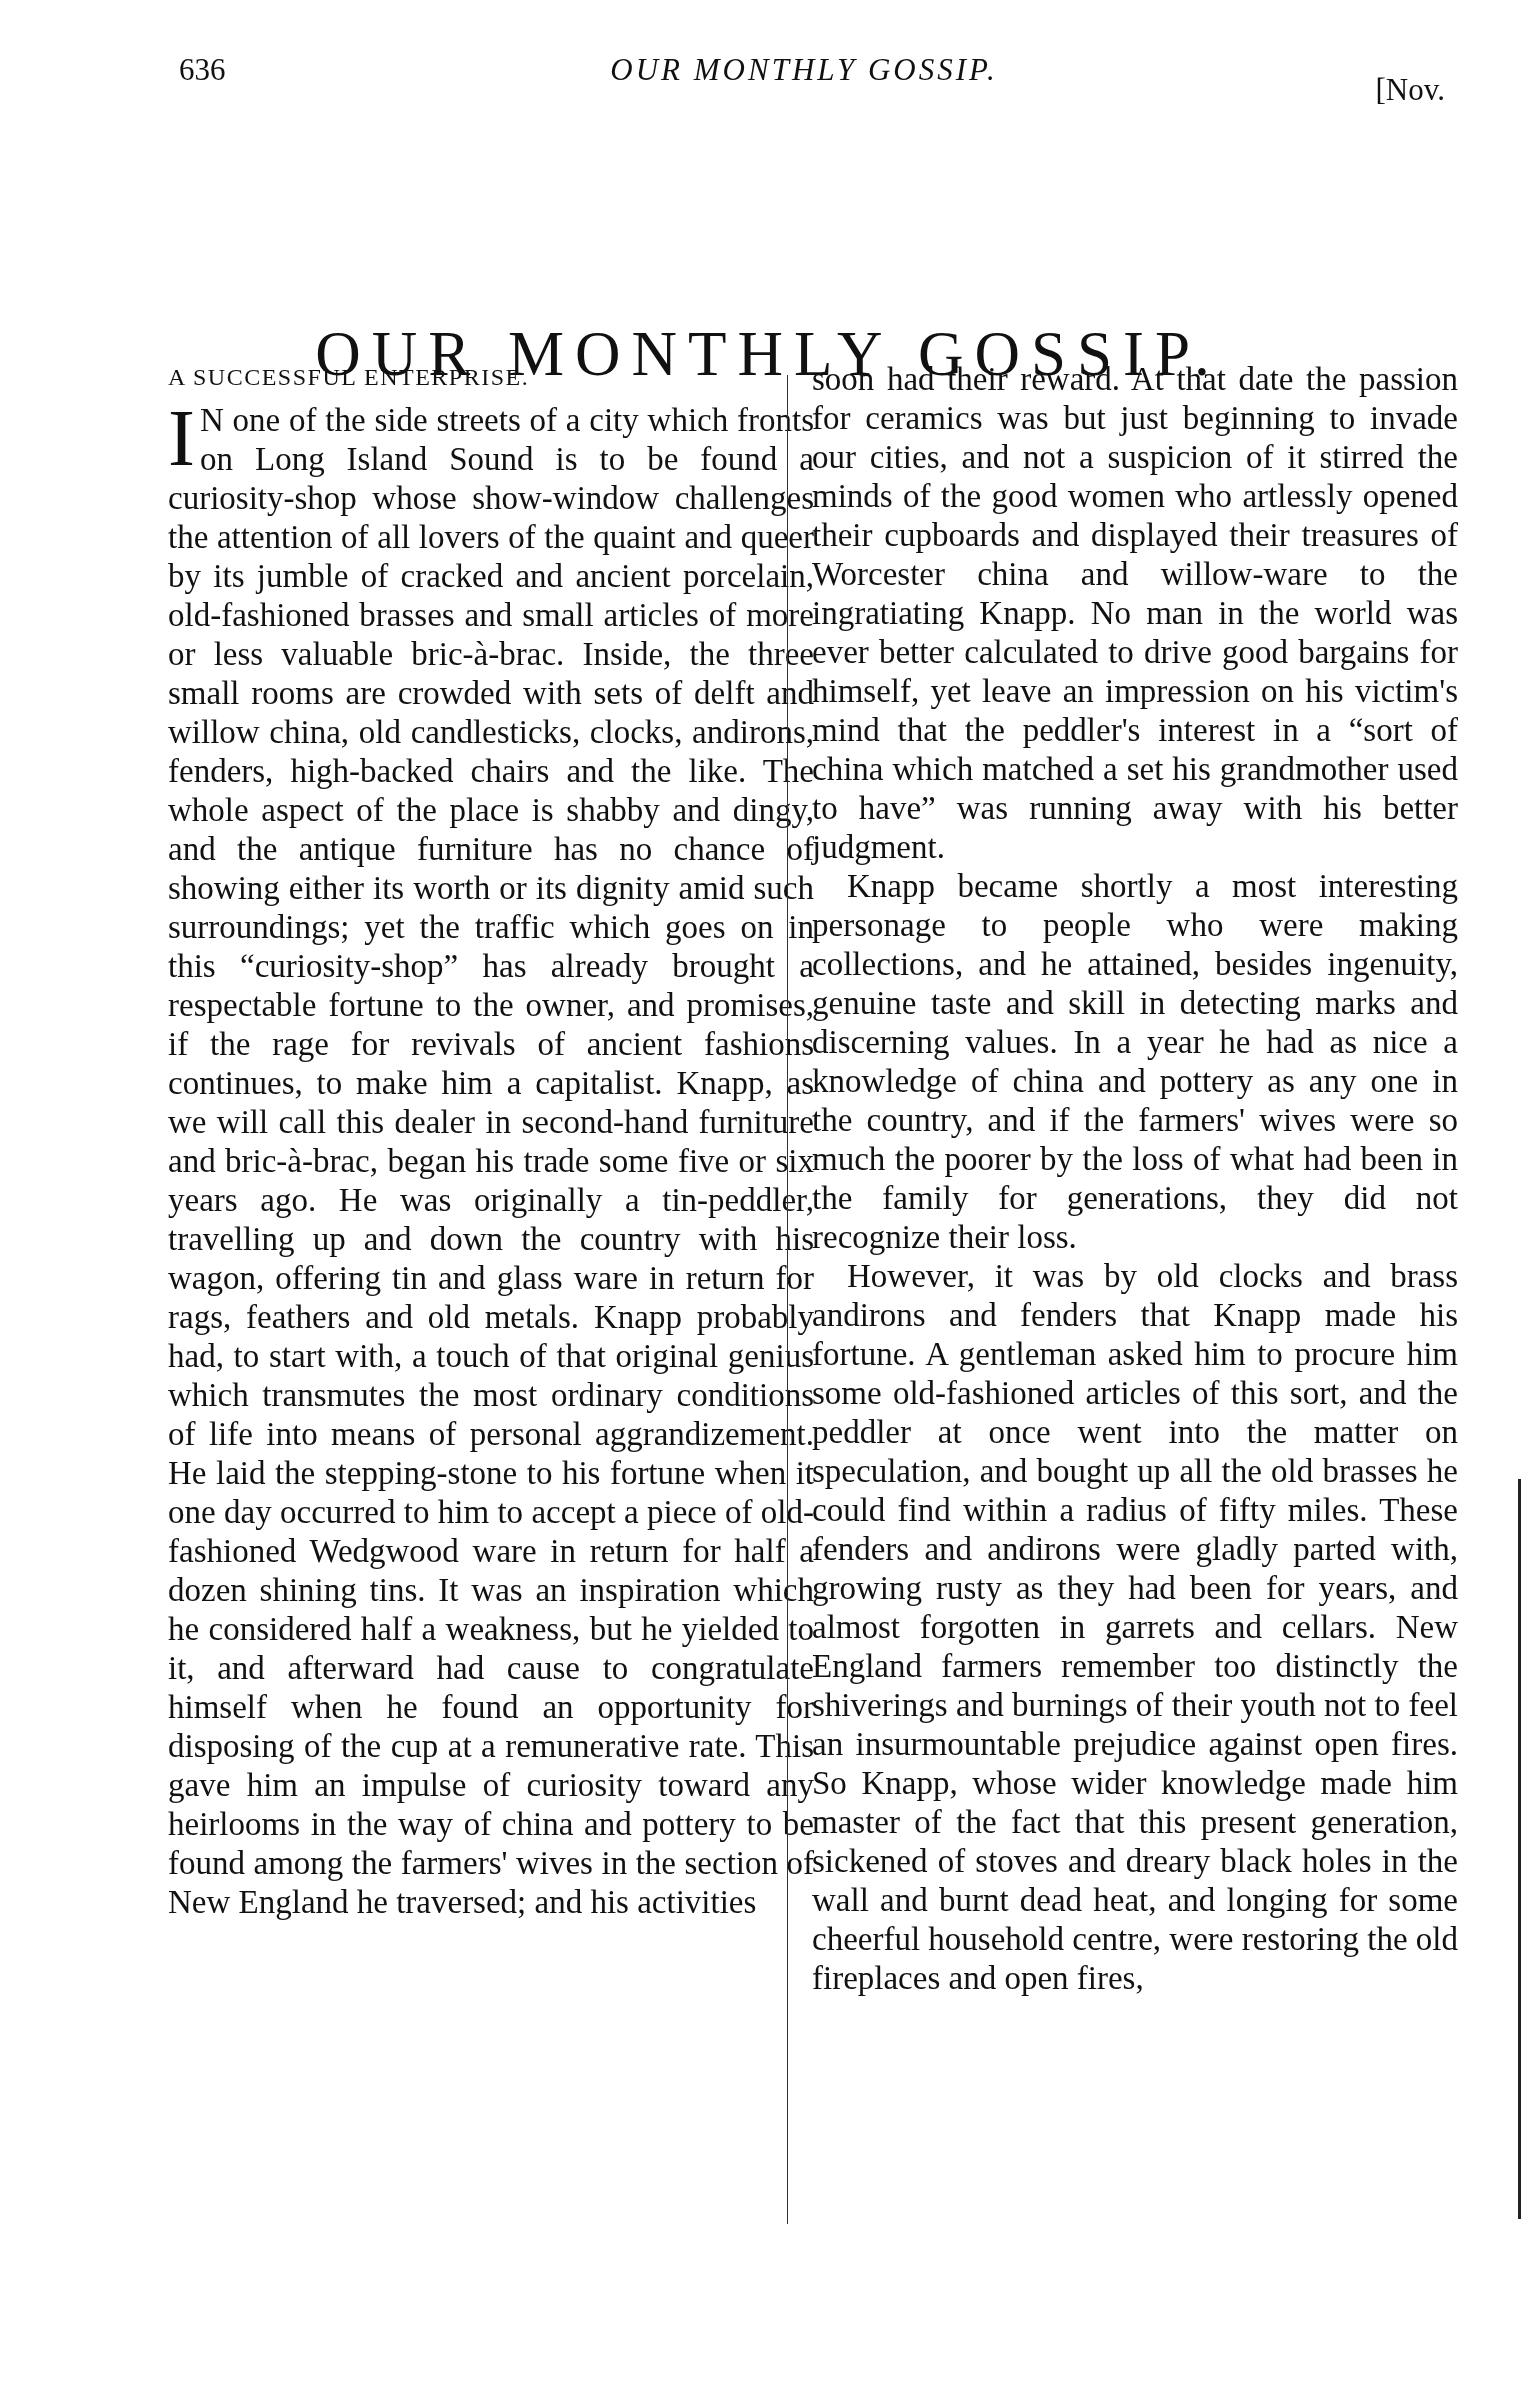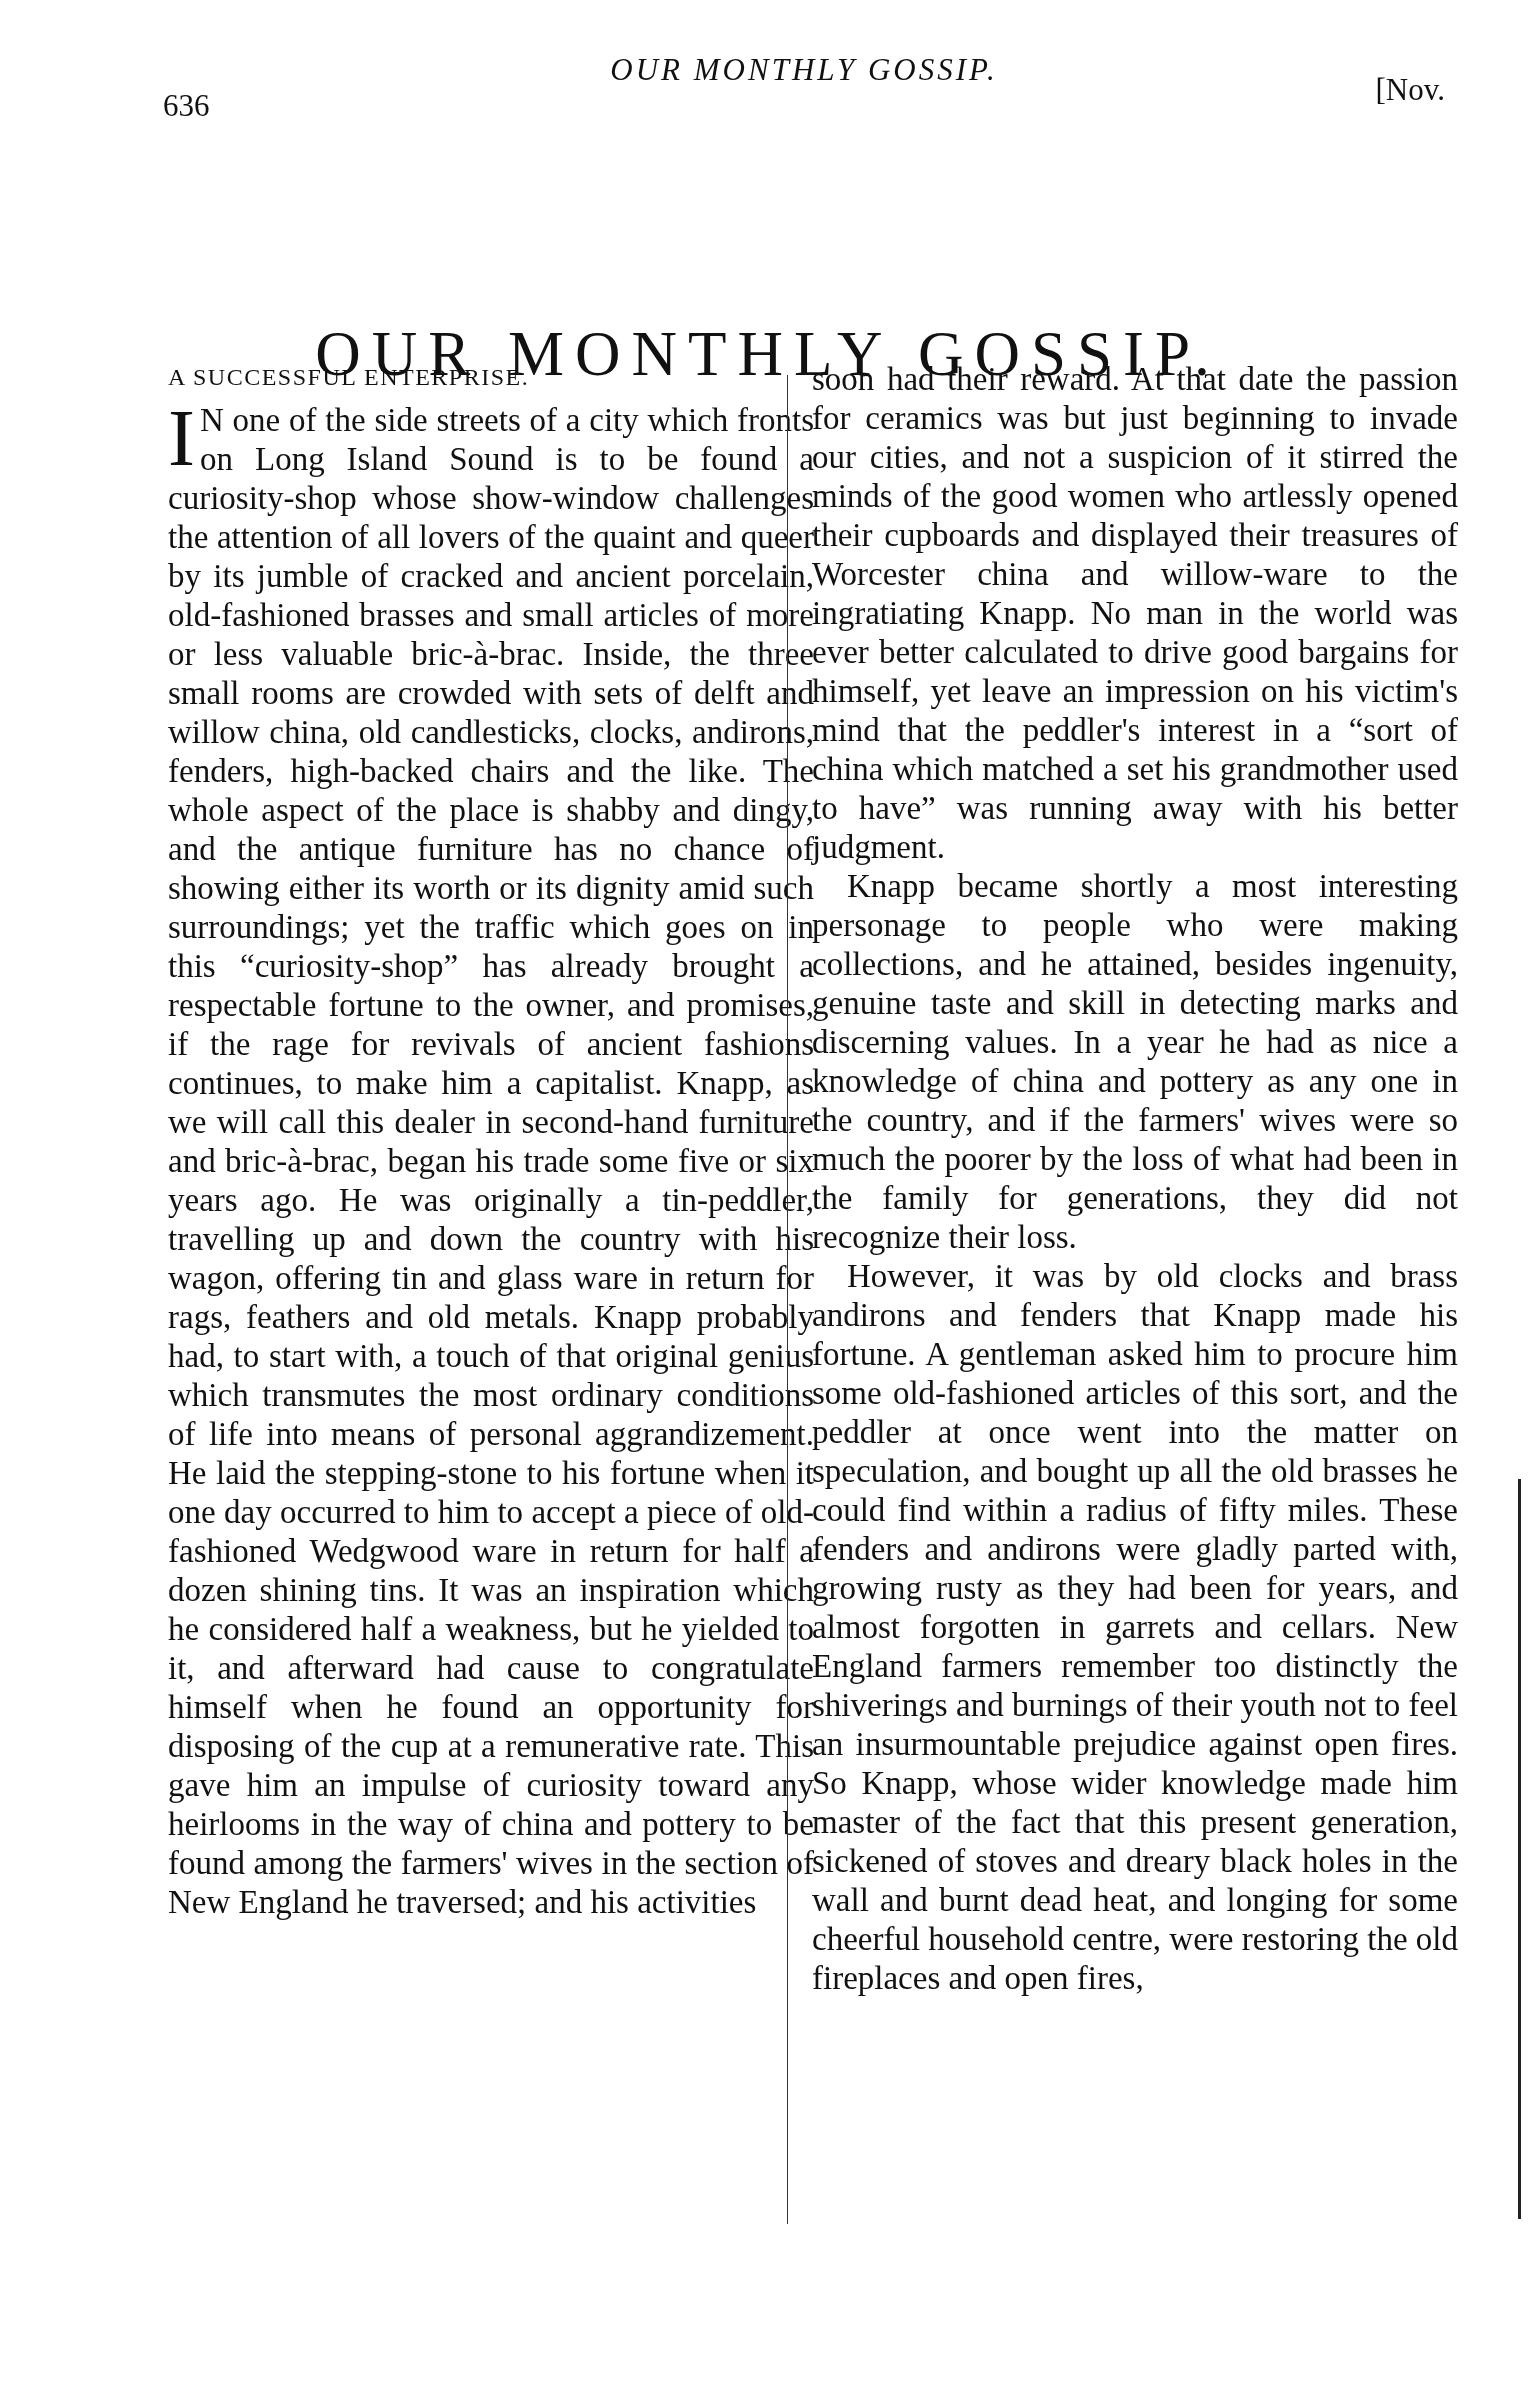--- a/index.html
+++ b/index.html
@@ -4,21 +4,21 @@
 <style>
   html, body { margin: 0; padding: 0; background: #ffffff; }
   body {
     width: 1536px; height: 2401px; position: relative; overflow: hidden;
     font-family: "Liberation Serif", "DejaVu Serif", serif; color: #111;
   }
   .running-head {
     position: absolute; top: 52px; left: 163px; width: 1282px; height: 44px;
     font-size: 31px;
   }
-  .running-head .pg { position: absolute; left: 0; top: 0; margin-top: 36px; }
+  .running-head .pg { position: absolute; left: 16px; top: 0; }
   .running-head .title { position: absolute; left: 0; right: 0; text-align: center; font-style: italic; letter-spacing: 3px; }
   .running-head .month { position: absolute; right: 0; top: 0; margin-top: 20px; }
   .main-title {
     position: absolute; top: 276px; left: 0; width: 100%; text-align: center;
     font-size: 63px; letter-spacing: 11px; font-weight: normal;
   }
   .col {
     position: absolute; top: 360px; width: 646px;
     font-size: 33px; line-height: 39px; text-align: justify; hyphens: none;
   }

